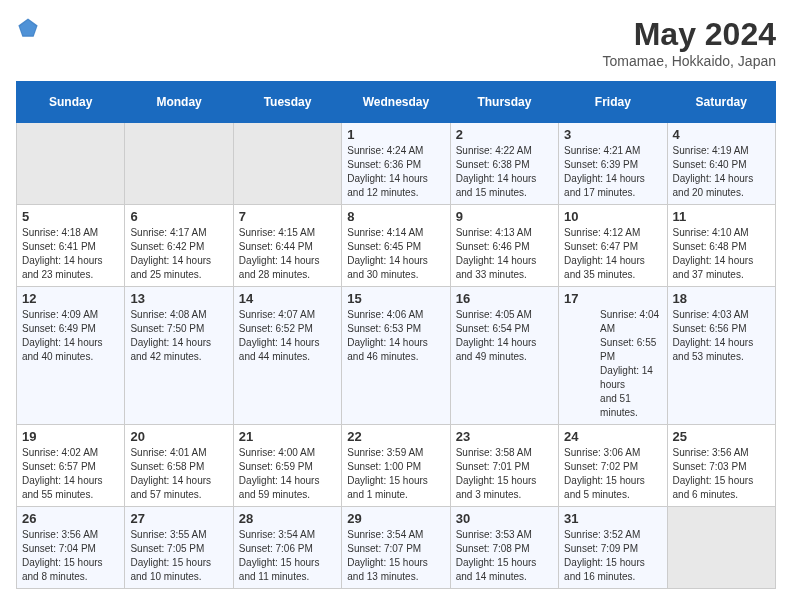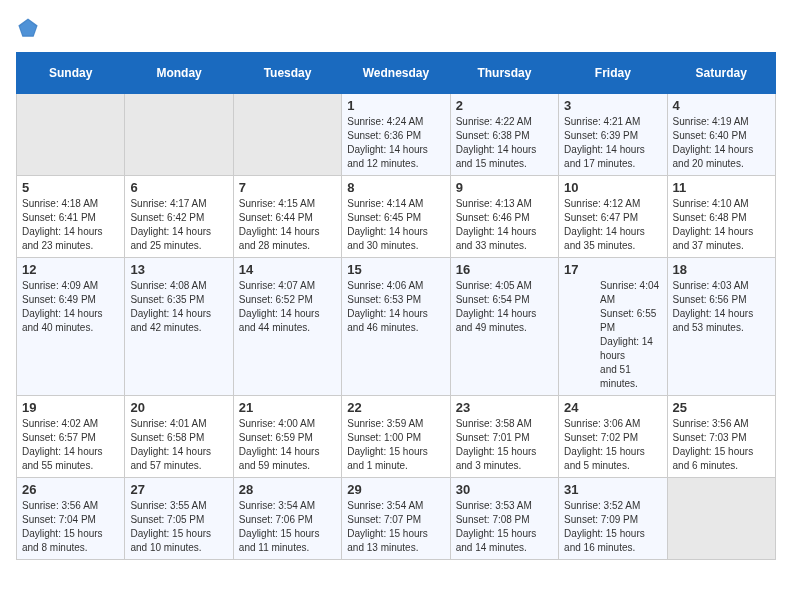--- a/index.html
+++ b/index.html
@@ -91,20 +91,22 @@
 <body>
 
 <div class="header">
   <div class="logo">
     <svg class="logo-icon" viewBox="0 0 30 30" xmlns="http://www.w3.org/2000/svg">
       <polygon points="15,3 27,12 22,26 8,26 3,12" fill="#1a6abf" opacity="0.8"></polygon>
       <polygon points="15,5 25,13 21,24 9,24 5,13" fill="#5599dd" opacity="0.6"></polygon>
     </svg>
   </div>
   <div class="title-block">
+    <div class="month-title">May 2024</div>
+    <div class="location">Tomamae, Hokkaido, Japan</div>
   </div>
 </div>
 
 <table>
   <thead>
     <tr>
     <th>Sunday</th>
         <th>Monday</th>
         <th>Tuesday</th>
         <th>Wednesday</th>
@@ -202,21 +204,21 @@
         <td>
           <span class="day-num">12</span>
           <div class="day-info" style="white-space: pre-line;">Sunrise: 4:09 AM
 Sunset: 6:49 PM
 Daylight: 14 hours
 and 40 minutes.</div>
         </td>
         <td>
           <span class="day-num">13</span>
           <div class="day-info" style="white-space: pre-line;">Sunrise: 4:08 AM
-Sunset: 6:35 PM
+Sunset: 7:50 PM
 Daylight: 14 hours
 and 42 minutes.</div>
         </td>
         <td>
           <span class="day-num">14</span>
           <div class="day-info" style="white-space: pre-line;">Sunrise: 4:07 AM
 Sunset: 6:52 PM
 Daylight: 14 hours
 and 44 minutes.</div>
         </td>

